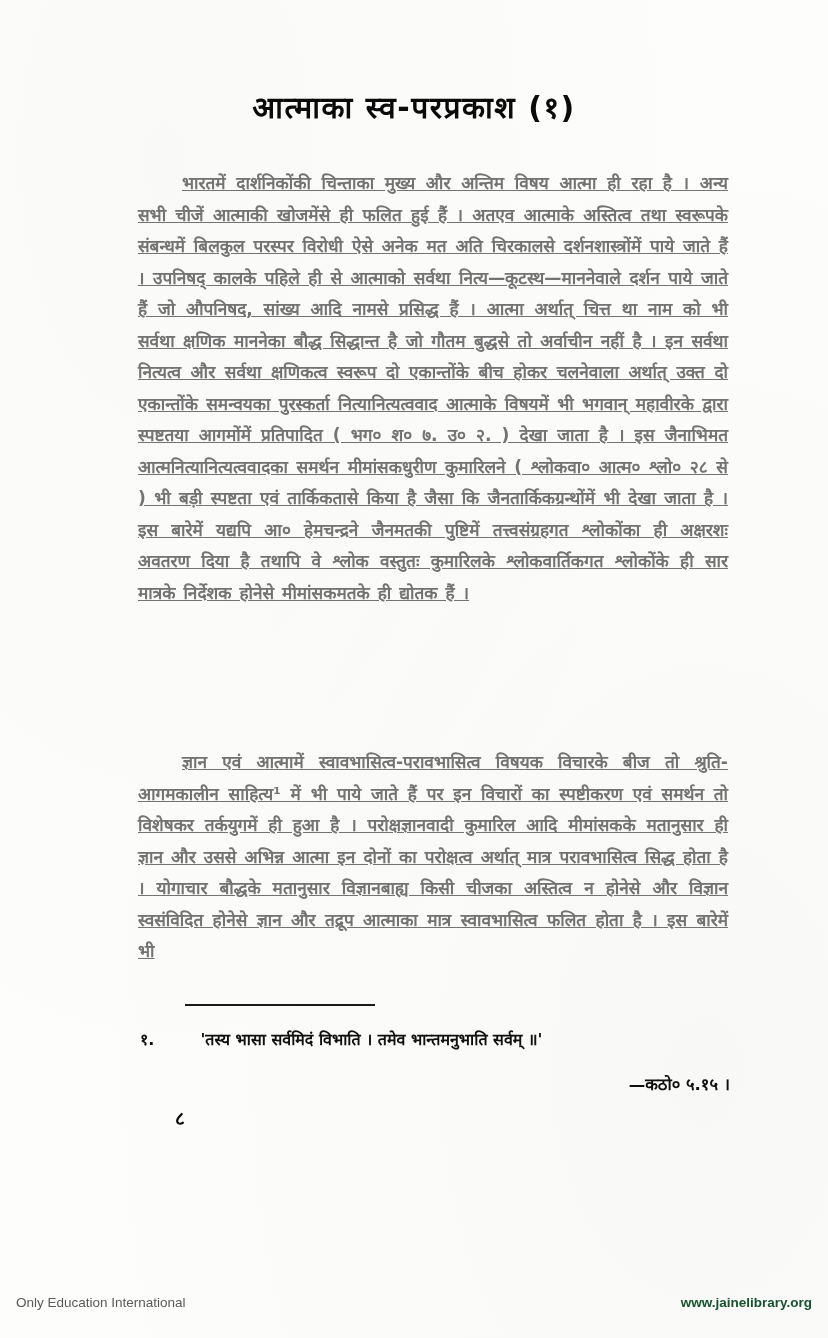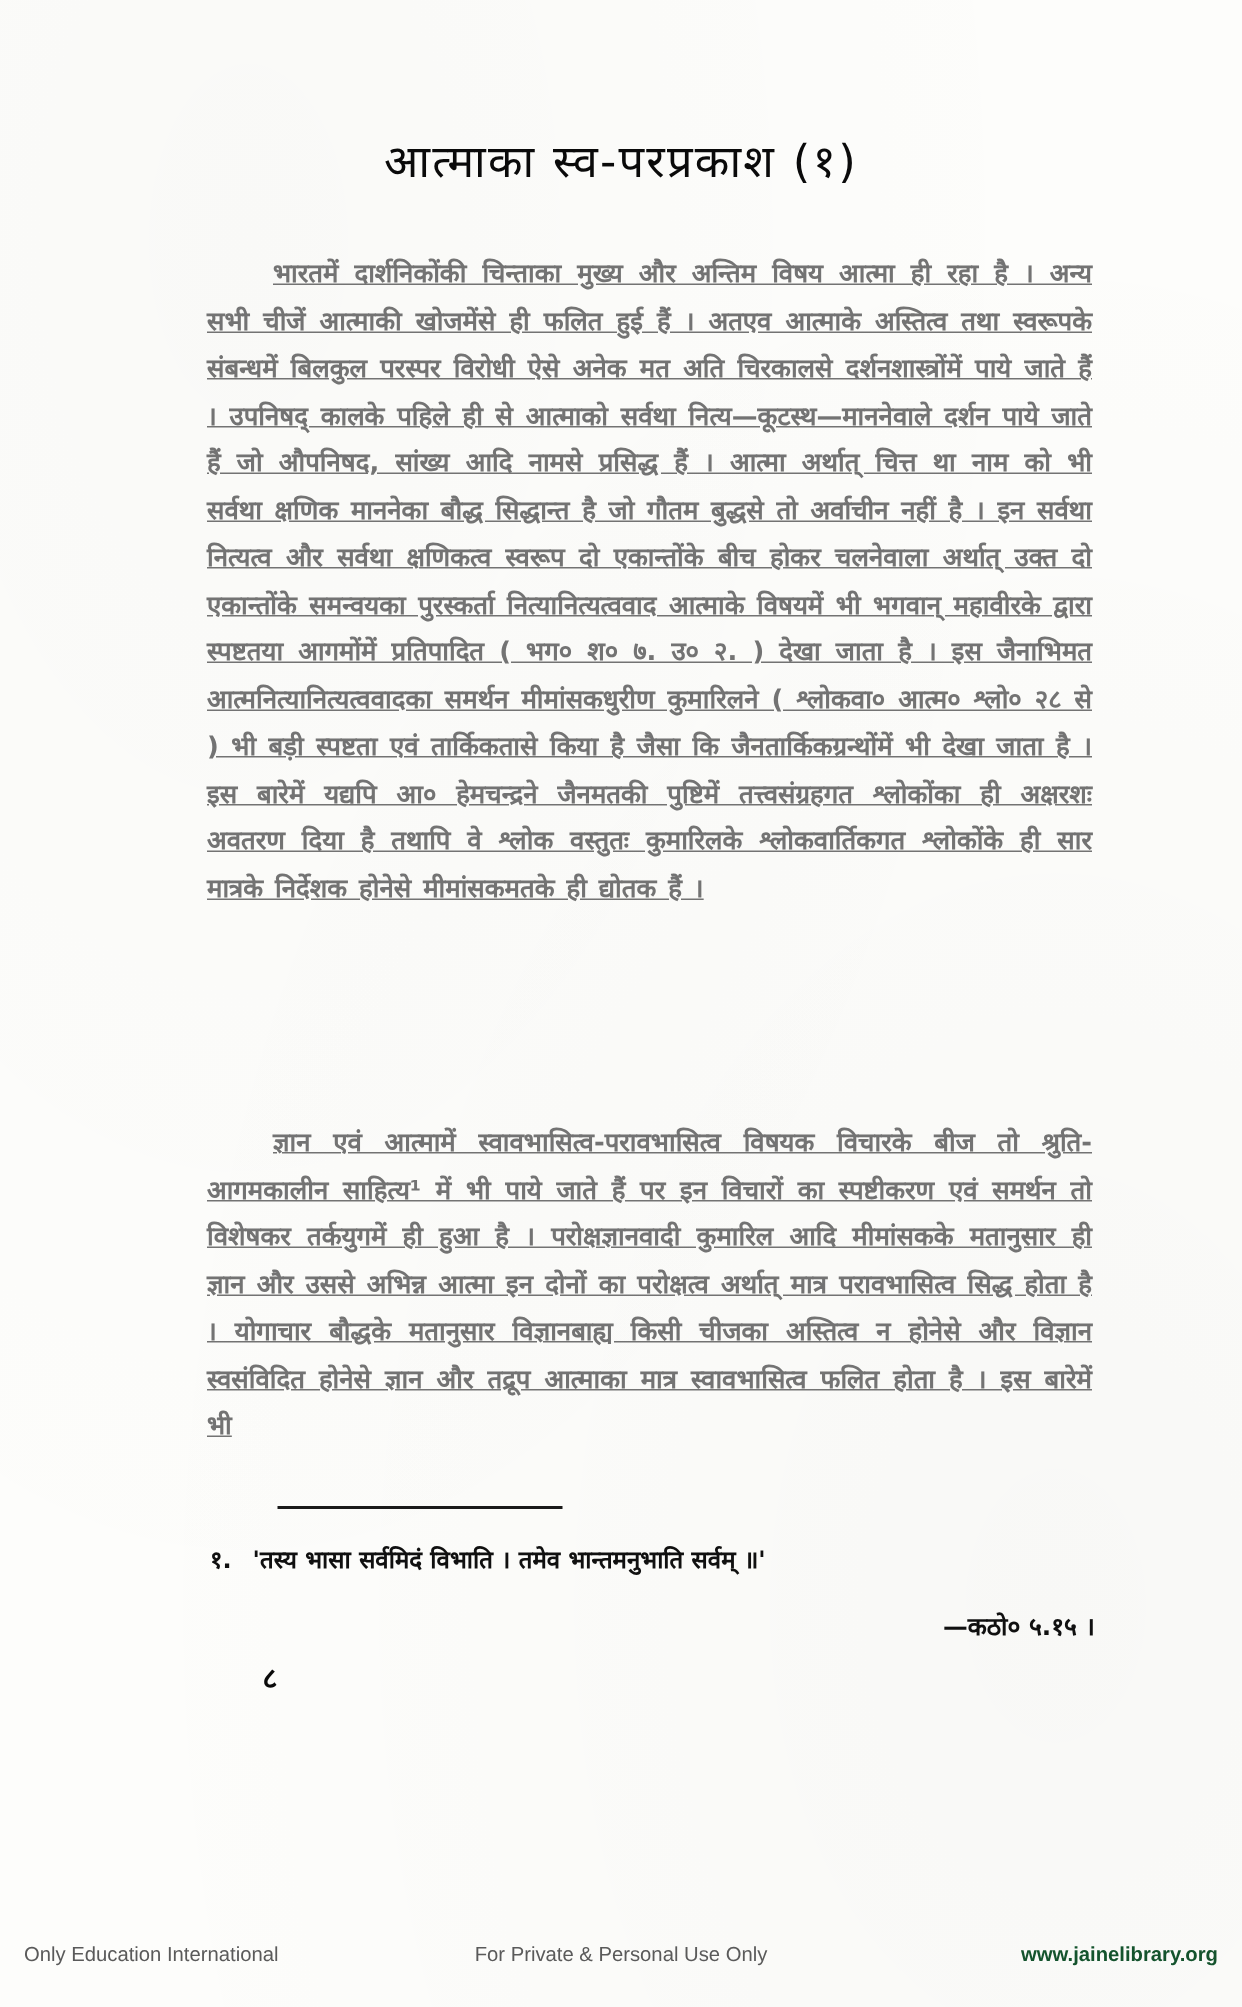--- a/index.html
+++ b/index.html
@@ -34,21 +34,21 @@
   }
 
   .doc-title {
     position: absolute;
     left: 0;
     right: 0;
     top: 86px;
     text-align: center;
     font-family: "DejaVu Sans", sans-serif;
     font-size: 30px;
-    font-weight: 400;
+    font-weight: 700;
     letter-spacing: 1.5px;
     color: #0a0a0a;
   }
 
   .body-block {
     position: absolute;
     left: 138px;
     width: 590px;
     font-size: 17.2px;
     line-height: 31.5px;
@@ -83,21 +83,21 @@
     top: 1027px;
     width: 580px;
     font-size: 16px;
     line-height: 26px;
     font-weight: 600;
     color: #101010;
     display: flex;
     gap: 14px;
   }
   .footnote-num { flex: 0 0 auto; }
-  .footnote-text { flex: 1 1 auto; }
+  .footnote-text { flex: 1 1 auto; margin-left: 32px; }
 
   .citation {
     position: absolute;
     right: 98px;
     top: 1072px;
     font-size: 16.5px;
     font-weight: 600;
     color: #101010;
     margin-left: 20px;
   }
@@ -162,17 +162,16 @@
     <span class="footnote-num">१.</span>
     <span class="footnote-text">'तस्य भासा सर्वमिदं विभाति । तमेव भान्तमनुभाति सर्वम् ॥'</span>
   </div>
 
   <div class="citation">—कठो० ५.१५ ।</div>
 
   <div class="page-number">८</div>
 
   <div class="footer-bar">
     <span class="footer-left">Only Education International</span>
-    <span class="footer-center">For Private &amp; Personal Use Only</span>
     <span class="footer-right">www.jainelibrary.org</span>
   </div>
 
 </div>
 
 </body></html>

